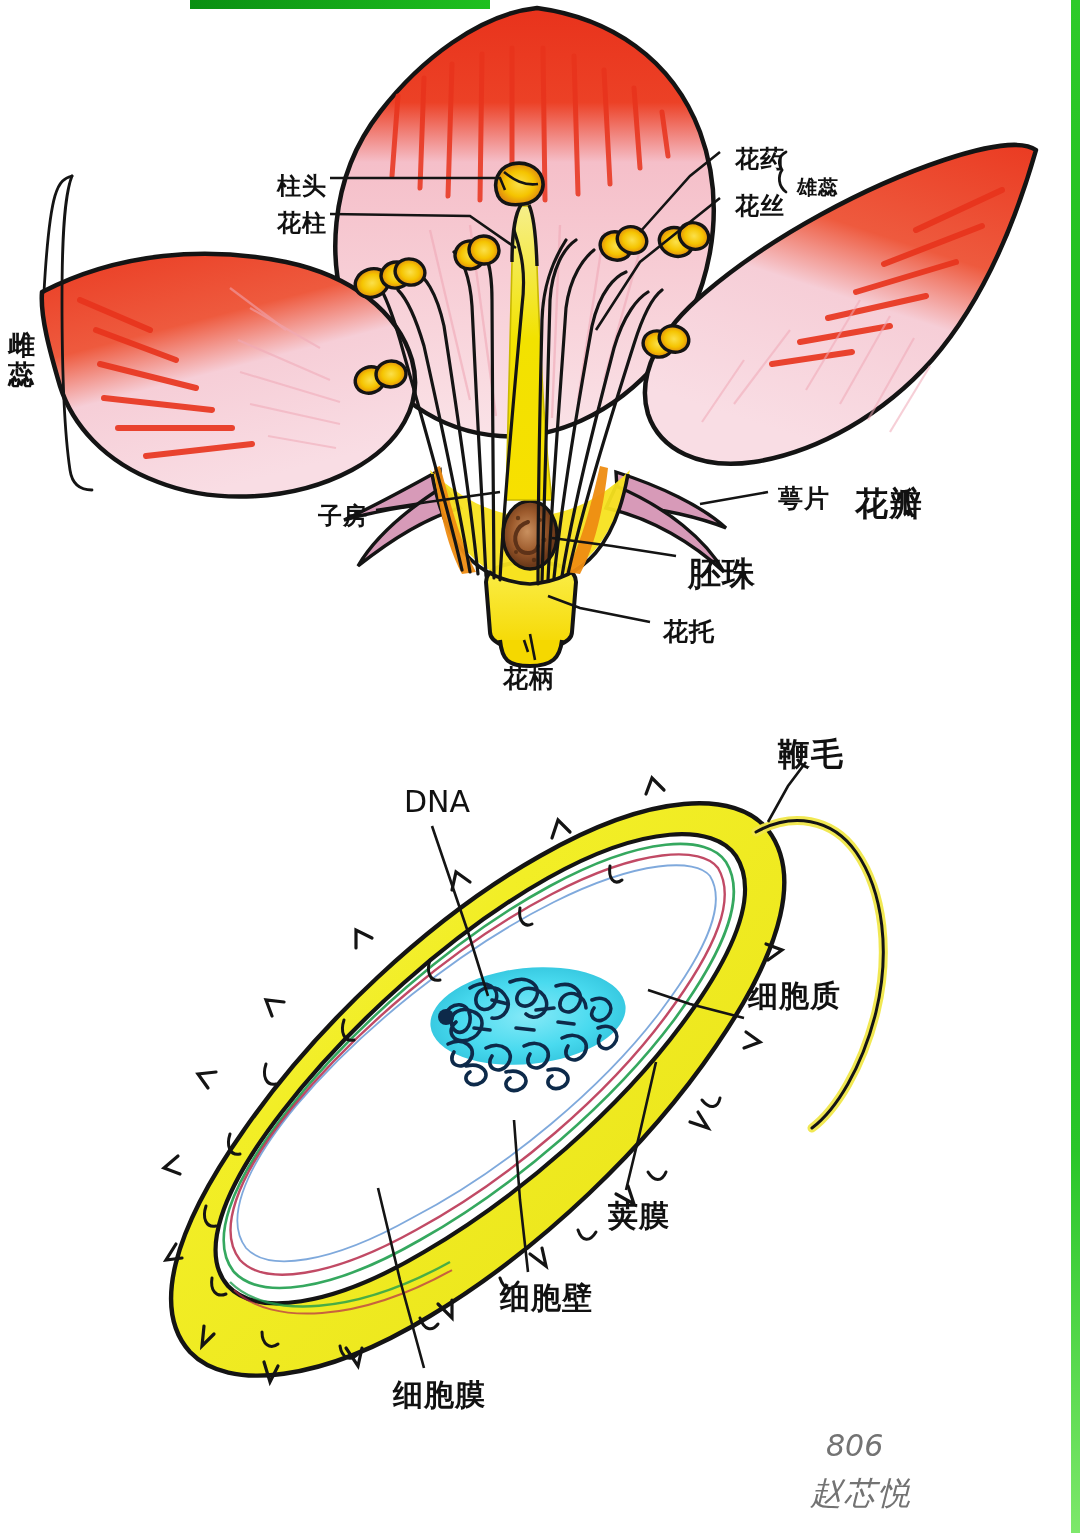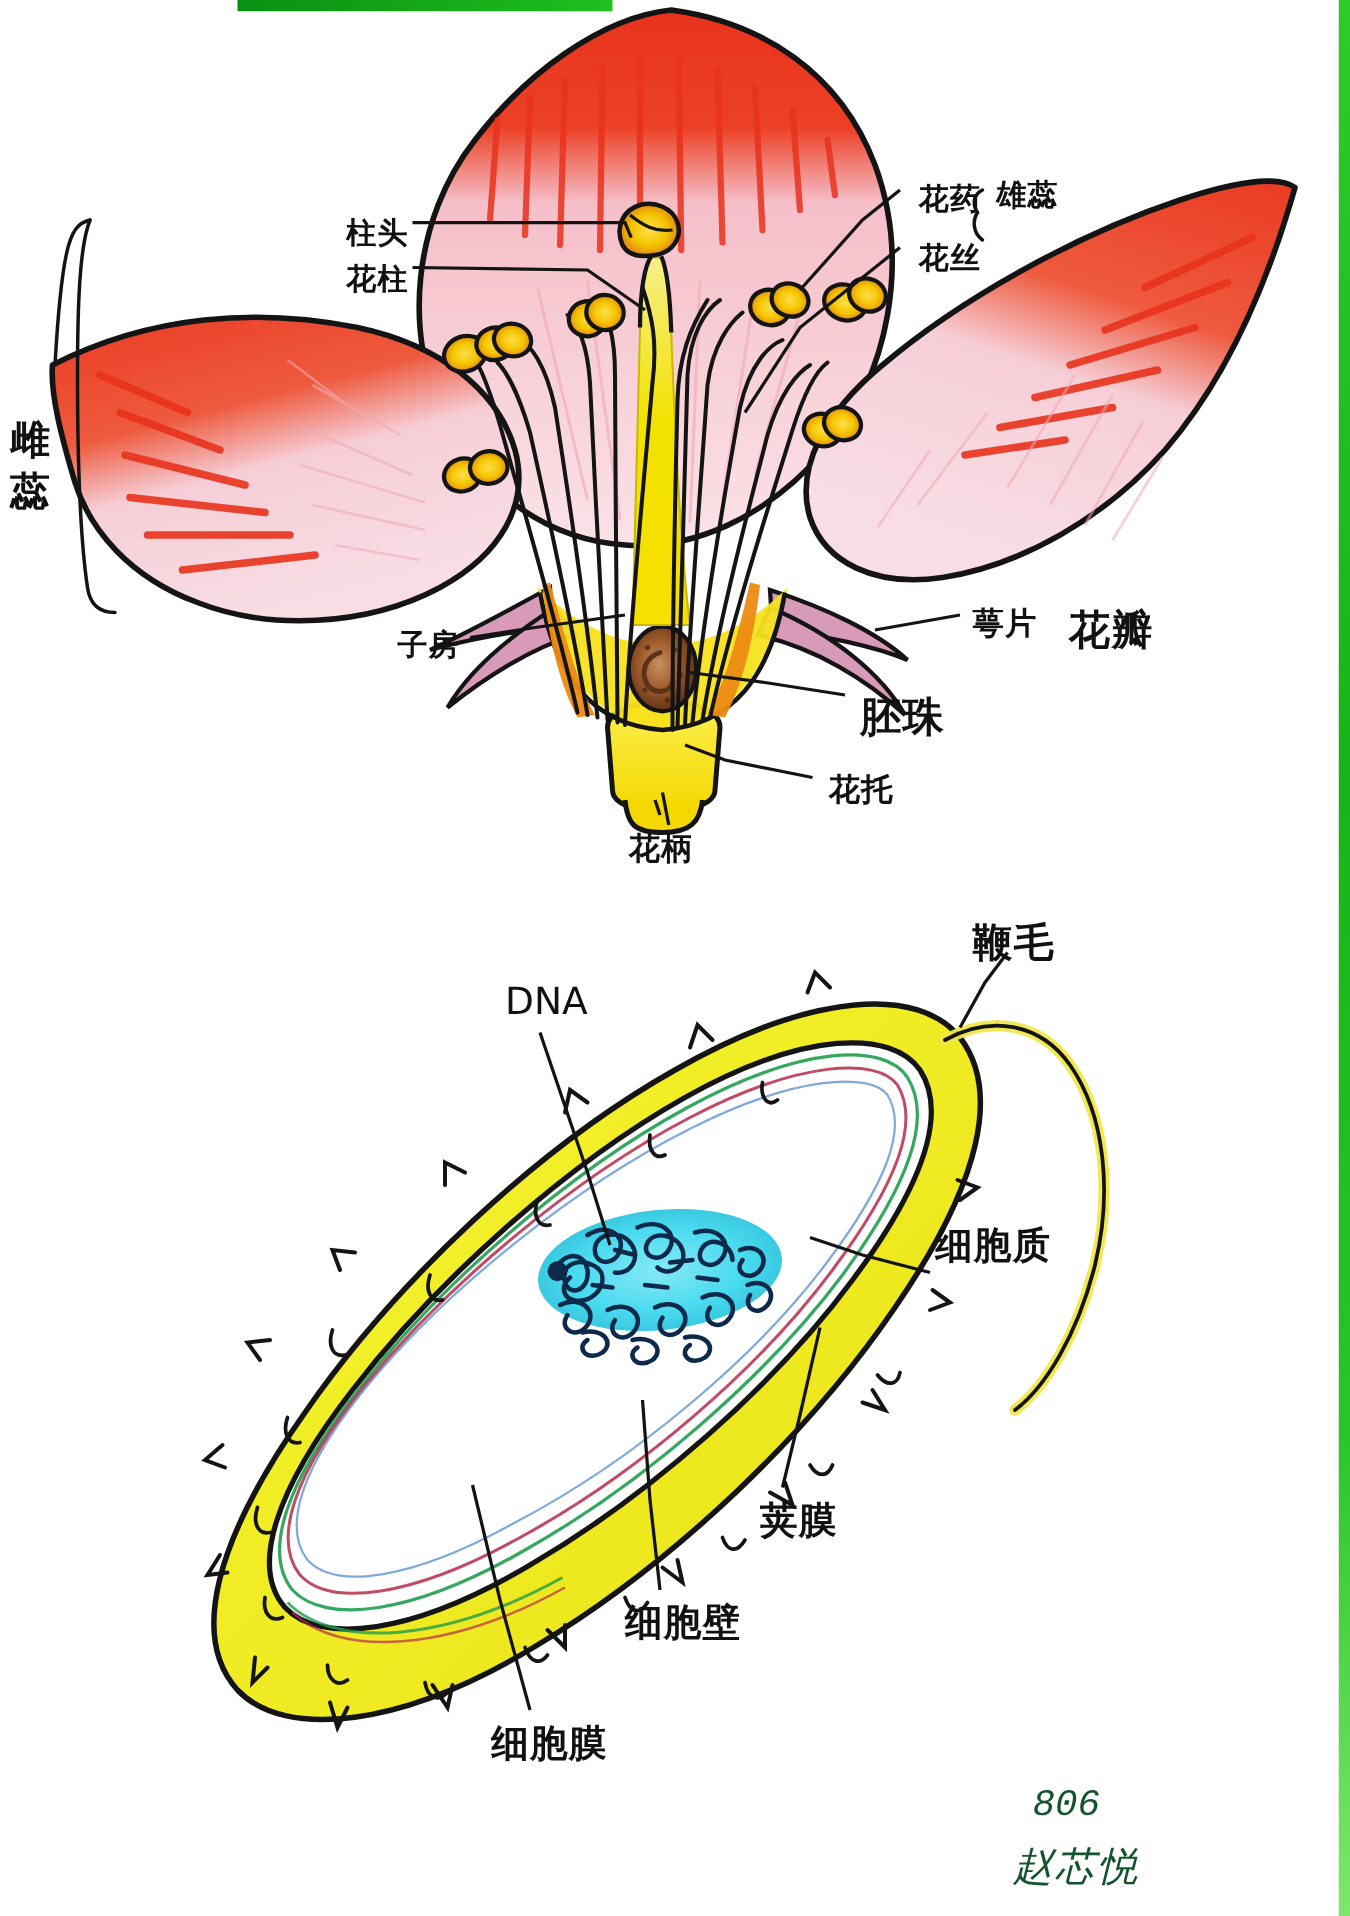--- a/index.html
+++ b/index.html
@@ -7,21 +7,21 @@
        font-family:"DejaVu Sans","Liberation Sans",sans-serif;}
   #sheet{position:absolute;inset:0;background:#ffffff;}
   .border-strip{position:absolute;background:#16b418;}
   #bd-top{left:190px;top:0;width:300px;height:9px;background:linear-gradient(90deg,#0a8f12,#1fc01f);}
   #bd-right{right:0;top:0;width:9px;height:1533px;
             background:linear-gradient(180deg,#2ecb2a,#16b418 40%,#29c629 75%,#7de86b);}
   svg.layer{position:absolute;left:0;top:0;width:1080px;height:1533px;overflow:visible;}
   .lbl{position:absolute;color:#111;white-space:nowrap;
        font-family:"DejaVu Sans","Liberation Sans",sans-serif;}
   .hand{font-weight:600;letter-spacing:1px;}
-  .sig{font-style:italic;color:#14532d;font-family:Liberation Mono, monospace;}
+  .sig{font-style:italic;color:#737373;}
 </style>
 </head>
 <body>
 
 <div id="sheet">
 
   <div class="border-strip" id="bd-top"></div>
   <div class="border-strip" id="bd-right"></div>
 
   <svg class="layer" id="flower-svg" viewBox="0 0 1080 1533">
@@ -239,22 +239,22 @@
       <path d="M72 176 C64 196 62 240 62 300 C62 360 64 430 70 470
                C72 484 80 490 92 490"></path>
       <path d="M72 176 C58 180 50 186 44 292"></path>
     </g>
   </svg>
 
   <div class="lbl hand" style="left:277px;top:170px;font-size:24px">柱头</div>
   <div class="lbl hand" style="left:277px;top:207px;font-size:24px">花柱</div>
   <div class="lbl hand" style="left:735px;top:143px;font-size:24px">花药</div>
   <div class="lbl hand" style="left:735px;top:190px;font-size:24px">花丝</div>
-  <div class="lbl hand" style="left:797px;top:140px;font-size:24px">雄蕊</div>
-  <div class="lbl hand" style="left:8px;top:330px;font-size:32px;line-height:42px;width:34px;white-space:normal;word-break:break-all">雌蕊</div>
+  <div class="lbl hand" style="left:797px;top:174px;font-size:20px">雄蕊</div>
+  <div class="lbl hand" style="left:8px;top:330px;font-size:27px;line-height:30px;width:34px;white-space:normal;word-break:break-all">雌蕊</div>
   <div class="lbl hand" style="left:318px;top:500px;font-size:24px">子房</div>
   <div class="lbl hand" style="left:778px;top:482px;font-size:25px">萼片</div>
   <div class="lbl hand" style="left:855px;top:482px;font-size:33px">花瓣</div>
   <div class="lbl hand" style="left:688px;top:552px;font-size:33px">胚珠</div>
   <div class="lbl hand" style="left:663px;top:615px;font-size:25px">花托</div>
   <div class="lbl hand" style="left:503px;top:662px;font-size:25px">花柄</div>
 
   <svg class="layer" id="cell-svg" viewBox="0 0 1080 1533">
     <defs>
       <linearGradient id="gCapsule" x1="0" y1="0" x2="1" y2="1">

